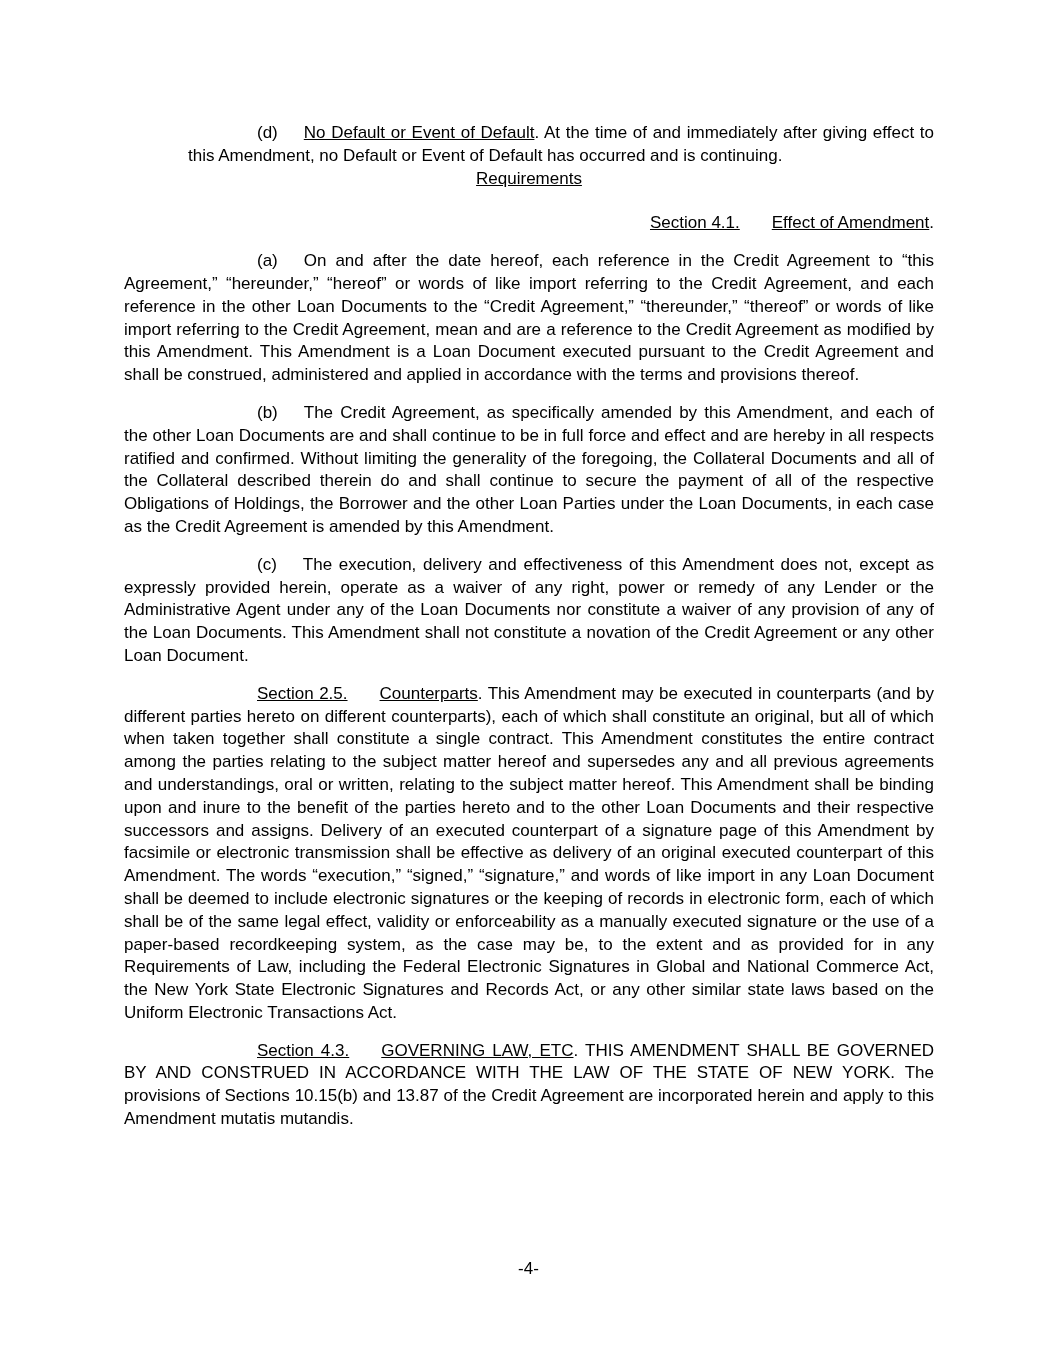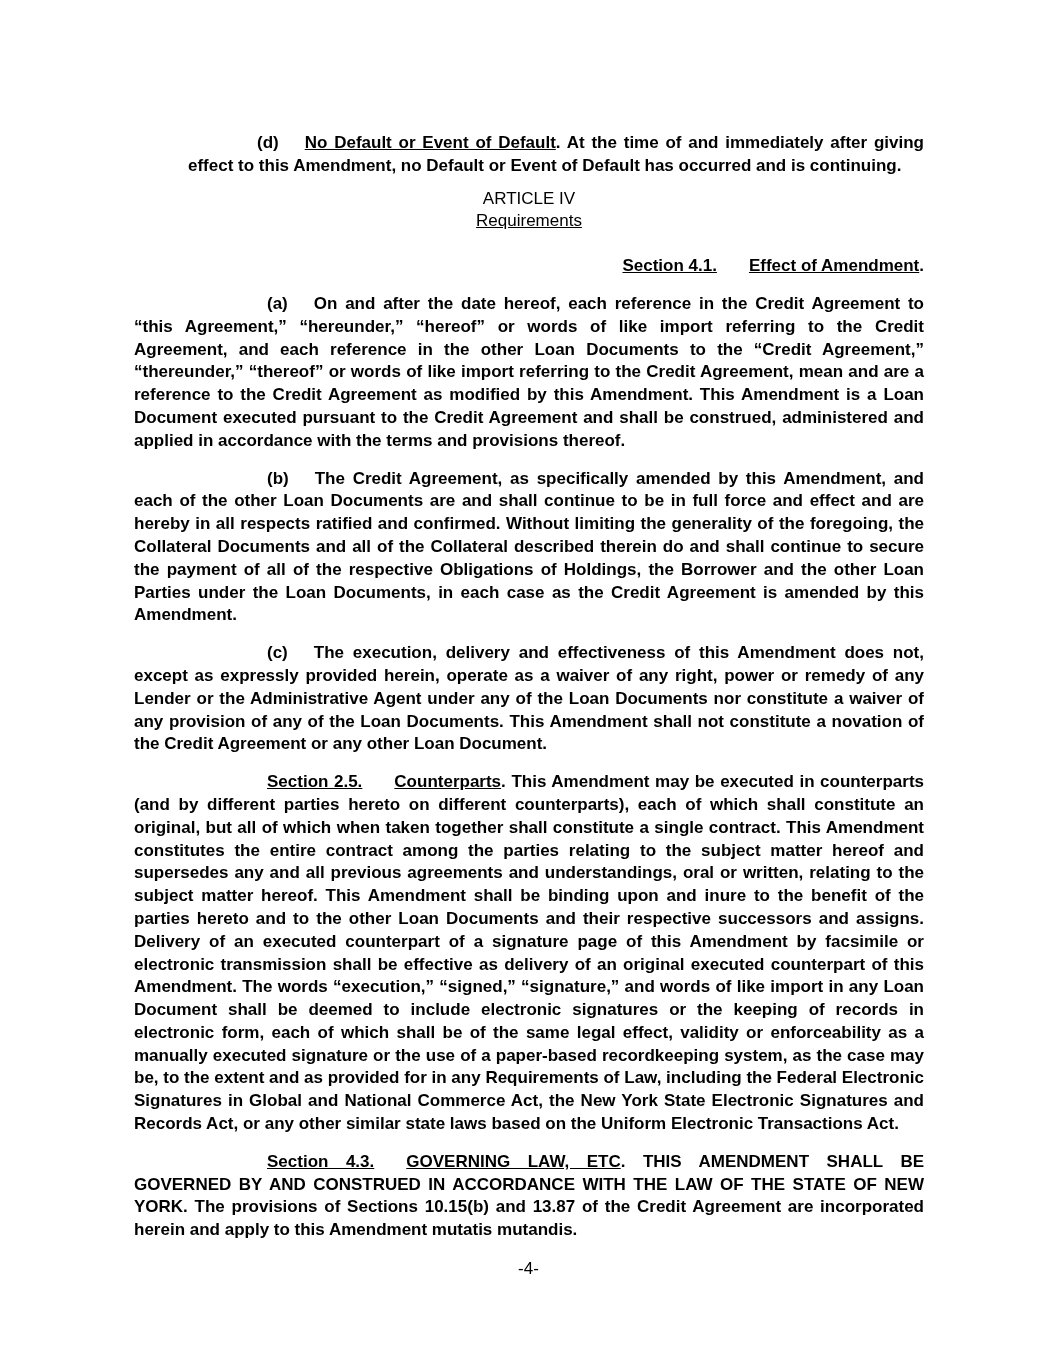--- a/index.html
+++ b/index.html
@@ -18,22 +18,21 @@
     line-height: 22.8px;
     overflow: hidden;
   }
   .content {
     position: absolute;
     left: 124px;
     top: 122px;
     width: 810px;
   }
   p {
-    margin: 10px;
-    font-weight: bold;
+    margin: 0;
   }
   .para {
     text-align: justify;
   }
   
   .para-d {
     margin-left: 64px;
     text-indent: 69px;
   }
   
@@ -67,21 +66,20 @@
 </style>
 </head>
 <body>
 
 <div class="page">
   <div class="content">
 
     <p class="para para-d"><span>(d)</span><span class="tab tab-marker"></span><span class="u">No Default or Event of Default</span><span>.</span>
       <span>At the time of and immediately after giving effect to this Amendment, no Default or Event of Default has occurred and is continuing.</span></p>
 
-    <p class="center h-gap">ARTICLE IV</p>
 
     <p class="center h-gap"><span class="u">Requirements</span></p>
 
     <p class="section-line h-gap"><span class="u">Section 4.1.</span><span class="tab tab-section"></span><span class="u">Effect of Amendment</span><span>.</span></p>
 
     <p class="para body-para p-gap"><span>(a)</span><span class="tab tab-marker"></span><span>On and after the date hereof, each reference in the Credit Agreement to “this Agreement,” “hereunder,” “hereof” or words of like import referring to the Credit Agreement, and each reference in the other Loan Documents to the “Credit Agreement,” “thereunder,” “thereof” or words of like import referring to the Credit Agreement, mean and are a reference to the Credit Agreement as modified by this Amendment.  This Amendment is a Loan Document executed pursuant to the Credit Agreement and shall be construed, administered and applied in accordance with the terms and provisions thereof.</span></p>
 
     <p class="para body-para p-gap"><span>(b)</span><span class="tab tab-marker"></span><span>The Credit Agreement, as specifically amended by this Amendment, and each of the other Loan Documents are and shall continue to be in full force and effect and are hereby in all respects ratified and confirmed.  Without limiting the generality of the foregoing, the Collateral Documents and all of the Collateral described therein do and shall continue to secure the payment of all of the respective Obligations of Holdings, the Borrower and the other Loan Parties under the Loan Documents, in each case as the Credit Agreement is amended by this Amendment.</span></p>
 
     <p class="para body-para p-gap"><span>(c)</span><span class="tab tab-marker"></span><span>The execution, delivery and effectiveness of this Amendment does not, except as expressly provided herein, operate as a waiver of any right, power or remedy of any Lender or the Administrative Agent under any of the Loan Documents nor constitute a waiver of any provision of any of the Loan Documents.  This Amendment shall not constitute a novation of the Credit Agreement or any other Loan Document.</span></p>

